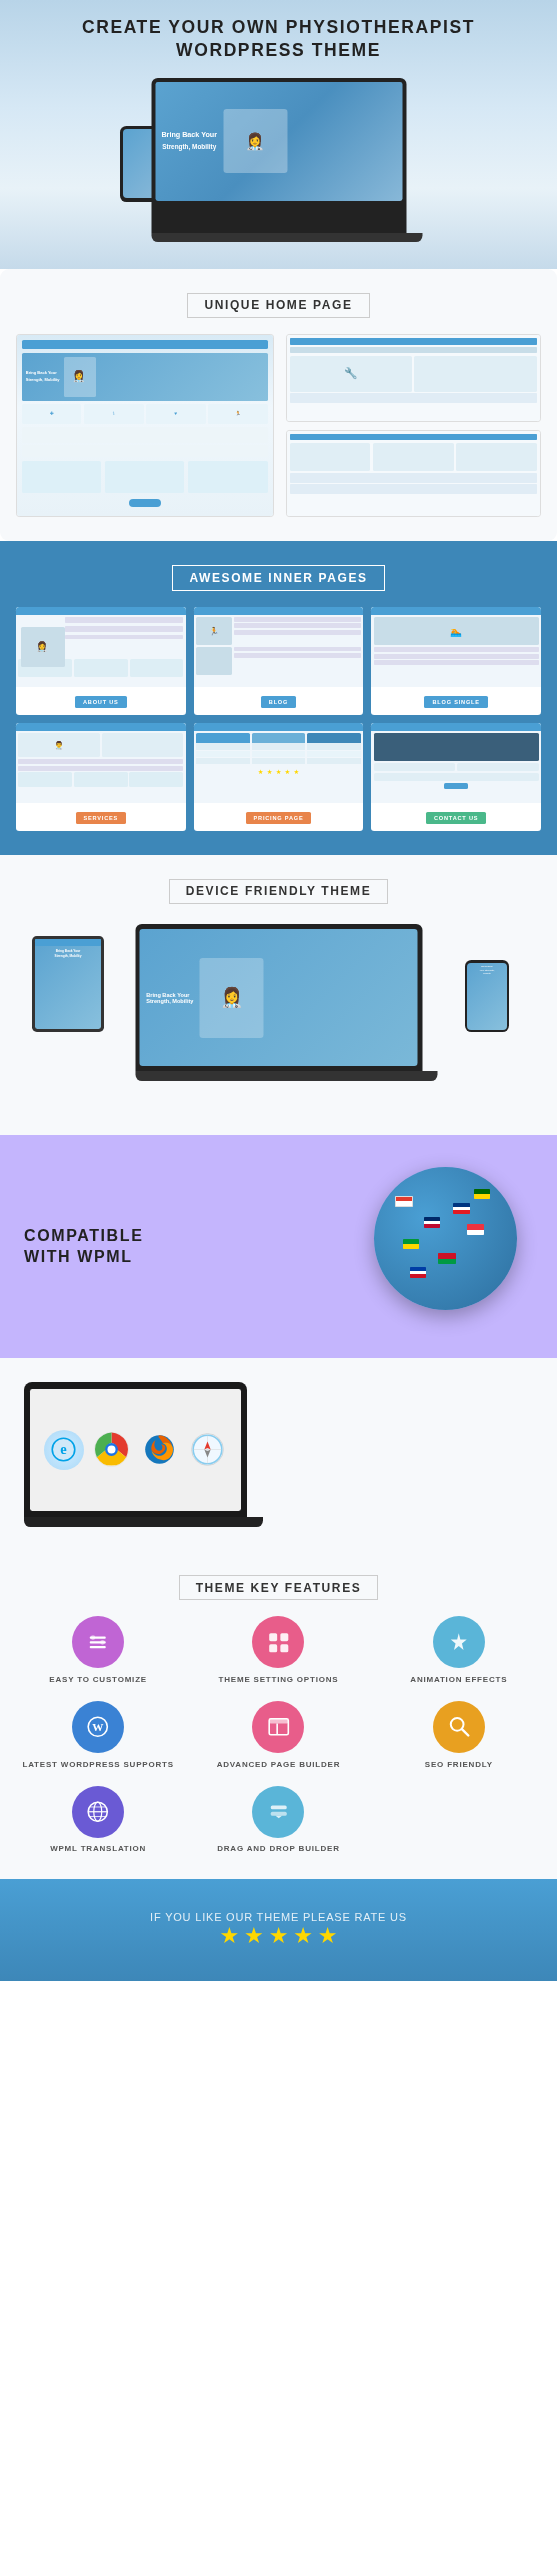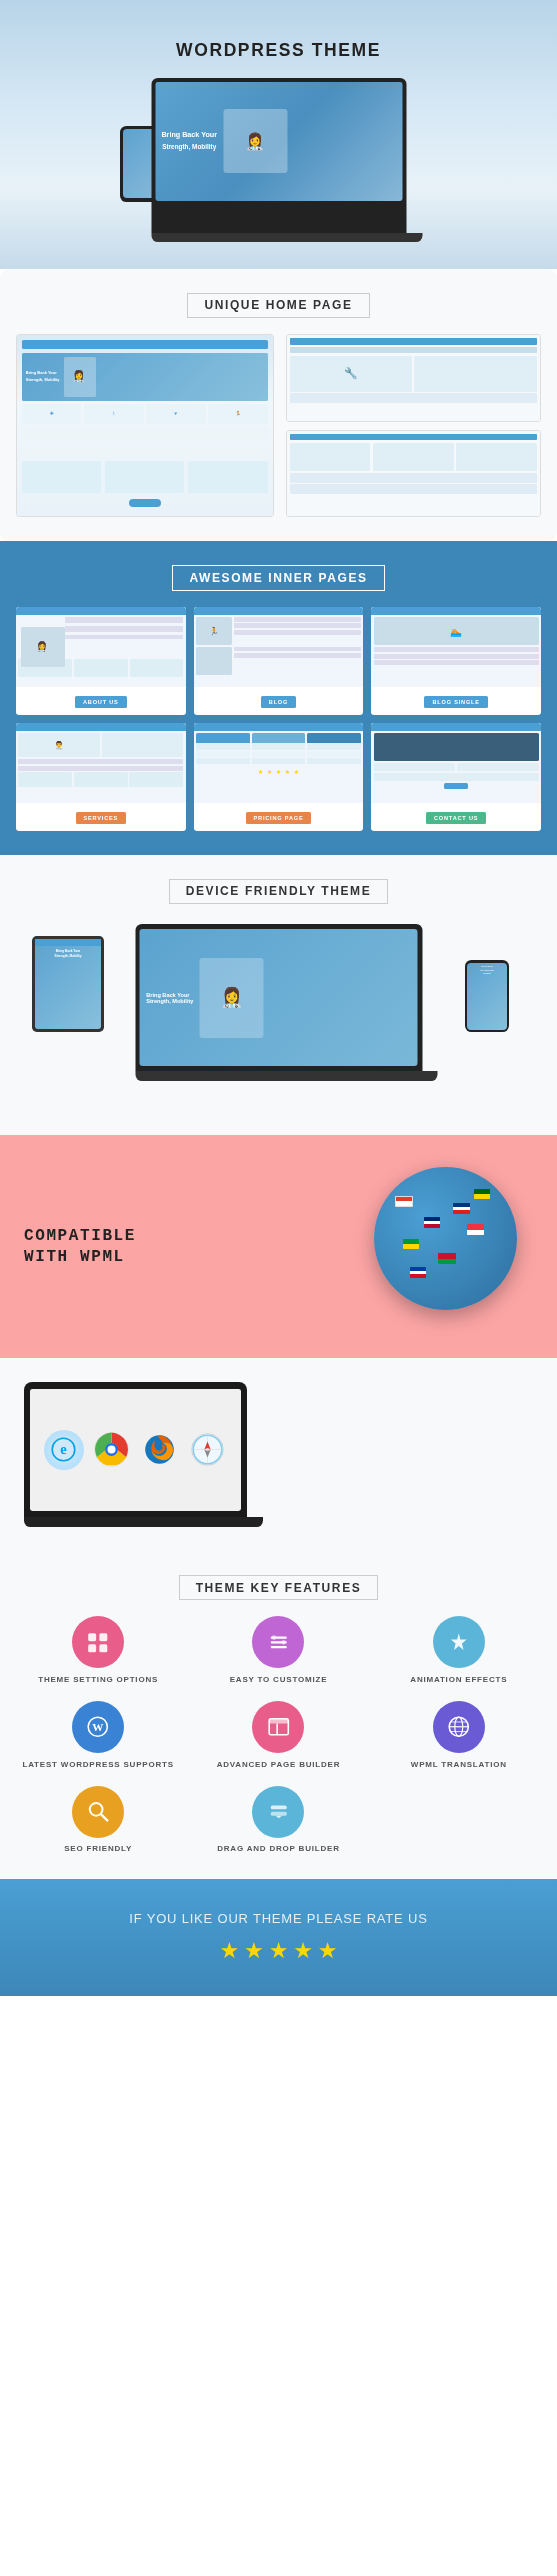--- a/index.html
+++ b/index.html
@@ -418,26 +418,25 @@
       padding: 2.4px;
     }
     .df-phone-content {
       font-size: 2.4px;
       color: white;
       line-height: 1.5;
     }
 
     
     .section-wpml {
-      background: #fca5a5;
+      background: #c4b5fd;
       padding: 32px 24px;
       display: flex;
       align-items: center;
       justify-content: space-between;
-      font-family: Liberation Mono, monospace;
     }
     .wpml-text {
       font-size: 16px;
       font-weight: 900;
       text-transform: uppercase;
       letter-spacing: 1.6px;
       color: #222;
       line-height: 1.3;
       width: 143px;
     }
@@ -562,42 +561,41 @@
     .cta-title {
       font-size: 14.3px;
       font-weight: 900;
       text-transform: uppercase;
       letter-spacing: 1.6px;
       color: white;
       line-height: 1.4;
       margin-bottom: 4.8px;
     }
     .cta-subtitle {
-      font-size: 13px;
+      font-size: 11px;
       color: rgba(255,255,255,0.85);
       letter-spacing: 0.8px;
       text-transform: uppercase;
-      margin-bottom: 12px;
     }
     .stars-row {
       display: flex;
       justify-content: center;
       gap: 4.8px;
     }
     .star {
       color: #ffd700;
       font-size: 22px;
     }
   </style>
 </head>
 <body>
 
 <section class="hero-section">
   <div class="hero-title">
-    <br>
+    <span>CREATE YOUR OWN PHYSIOTHERAPIST</span><br>
     <span>WORDPRESS THEME</span>
   </div>
   <div class="hero-devices">
     <div class="device-phone">
       <div class="device-phone-screen"></div>
     </div>
     <div style="position:absolute;left:50%;transform:translateX(-50%);top:0;width:255px;">
       <div class="device-laptop" style="position:relative;left:0;transform:none;width:100%;">
         <div class="device-laptop-screen">
           <div class="laptop-screen-content">
@@ -925,45 +923,45 @@
   </div>
 </section>
 
 <section class="section-features">
   <div class="section-title-box">
     <div class="section-title-border">THEME KEY FEATURES</div>
   </div>
   <div class="features-grid">
 
     <div class="feature-item">
-      <div class="feature-icon-circle" style="background:#e85d8a;">
-        <svg width="25.5" height="25.5" viewBox="0 0 32 32">
-          <rect x="4" y="4" width="10" height="10" rx="2" fill="white" opacity="0.9"></rect>
-          <rect x="18" y="4" width="10" height="10" rx="2" fill="white" opacity="0.9"></rect>
-          <rect x="4" y="18" width="10" height="10" rx="2" fill="white" opacity="0.9"></rect>
-          <rect x="18" y="18" width="10" height="10" rx="2" fill="white" opacity="0.9"></rect>
-        </svg>
-      </div>
-      <div class="feature-label">THEME SETTING OPTIONS</div>
-    </div>
-
-    <div class="feature-item">
       <div class="feature-icon-circle" style="background:#c065d4;">
         <svg width="25.5" height="25.5" viewBox="0 0 32 32">
           <rect x="6" y="8" width="20" height="3" rx="1" fill="white"></rect>
           <rect x="6" y="14" width="20" height="3" rx="1" fill="white"></rect>
           <rect x="6" y="20" width="20" height="3" rx="1" fill="white"></rect>
           <circle cx="10" cy="9.5" r="3" fill="white" opacity="0.5"></circle>
           <circle cx="22" cy="15.5" r="3" fill="white" opacity="0.5"></circle>
         </svg>
       </div>
       <div class="feature-label">EASY TO CUSTOMIZE</div>
     </div>
 
     <div class="feature-item">
+      <div class="feature-icon-circle" style="background:#e85d8a;">
+        <svg width="25.5" height="25.5" viewBox="0 0 32 32">
+          <rect x="4" y="4" width="10" height="10" rx="2" fill="white" opacity="0.9"></rect>
+          <rect x="18" y="4" width="10" height="10" rx="2" fill="white" opacity="0.9"></rect>
+          <rect x="4" y="18" width="10" height="10" rx="2" fill="white" opacity="0.9"></rect>
+          <rect x="18" y="18" width="10" height="10" rx="2" fill="white" opacity="0.9"></rect>
+        </svg>
+      </div>
+      <div class="feature-label">THEME SETTING OPTIONS</div>
+    </div>
+
+    <div class="feature-item">
       <div class="feature-icon-circle" style="background:#5ab5d8;">
         <svg width="25.5" height="25.5" viewBox="0 0 32 32">
           <path d="M16 4 L18 12 L26 12 L20 17 L22 25 L16 20 L10 25 L12 17 L6 12 L14 12Z" fill="white" opacity="0.9"></path>
         </svg>
       </div>
       <div class="feature-label">ANIMATION EFFECTS</div>
     </div>
 
     <div class="feature-item">
       <div class="feature-icon-circle" style="background:#3a82d4;">
@@ -979,45 +977,45 @@
       <div class="feature-icon-circle" style="background:#e85d8a;">
         <svg width="25.5" height="25.5" viewBox="0 0 32 32">
           <rect x="4" y="6" width="24" height="20" rx="2" fill="none" stroke="white" stroke-width="2"></rect>
           <rect x="4" y="6" width="24" height="6" rx="2" fill="white" opacity="0.6"></rect>
           <line x1="14" y1="12" x2="14" y2="26" stroke="white" stroke-width="2"></line>
         </svg>
       </div>
       <div class="feature-label">ADVANCED PAGE BUILDER</div>
     </div>
 
+
+    <div class="feature-item">
+      <div class="feature-icon-circle" style="background:#e8a020;">
+        <svg width="25.5" height="25.5" viewBox="0 0 32 32">
+          <circle cx="14" cy="13" r="8" fill="none" stroke="white" stroke-width="2.5"></circle>
+          <line x1="20" y1="19" x2="28" y2="27" stroke="white" stroke-width="3" stroke-linecap="round"></line>
+        </svg>
+      </div>
+      <div class="feature-label">SEO FRIENDLY</div>
+    </div>
 
     <div class="feature-item">
       <div class="feature-icon-circle" style="background:#6a5ad4;">
         <svg width="25.5" height="25.5" viewBox="0 0 32 32">
           <circle cx="16" cy="16" r="12" fill="none" stroke="white" stroke-width="2"></circle>
           <ellipse cx="16" cy="16" rx="5" ry="12" fill="none" stroke="white" stroke-width="1.5"></ellipse>
           <line x1="4" y1="16" x2="28" y2="16" stroke="white" stroke-width="1.5"></line>
           <line x1="6" y1="10" x2="26" y2="10" stroke="white" stroke-width="1"></line>
           <line x1="6" y1="22" x2="26" y2="22" stroke="white" stroke-width="1"></line>
         </svg>
       </div>
       <div class="feature-label">WPML TRANSLATION</div>
     </div>
 
     <div class="feature-item">
-      <div class="feature-icon-circle" style="background:#e8a020;">
-        <svg width="25.5" height="25.5" viewBox="0 0 32 32">
-          <circle cx="14" cy="13" r="8" fill="none" stroke="white" stroke-width="2.5"></circle>
-          <line x1="20" y1="19" x2="28" y2="27" stroke="white" stroke-width="3" stroke-linecap="round"></line>
-        </svg>
-      </div>
-      <div class="feature-label">SEO FRIENDLY</div>
-    </div>
-
-    <div class="feature-item">
       <div class="feature-icon-circle" style="background:#5ab5d8;">
         <svg width="25.5" height="25.5" viewBox="0 0 32 32">
           <rect x="6" y="8" width="20" height="5" rx="2" fill="white" opacity="0.8"></rect>
           <rect x="6" y="16" width="20" height="5" rx="2" fill="white" opacity="0.6"></rect>
           <polygon points="16,24 12,21 20,21" fill="white" opacity="0.8"></polygon>
         </svg>
       </div>
       <div class="feature-label">DRAG AND DROP BUILDER</div>
     </div>
   </div>

